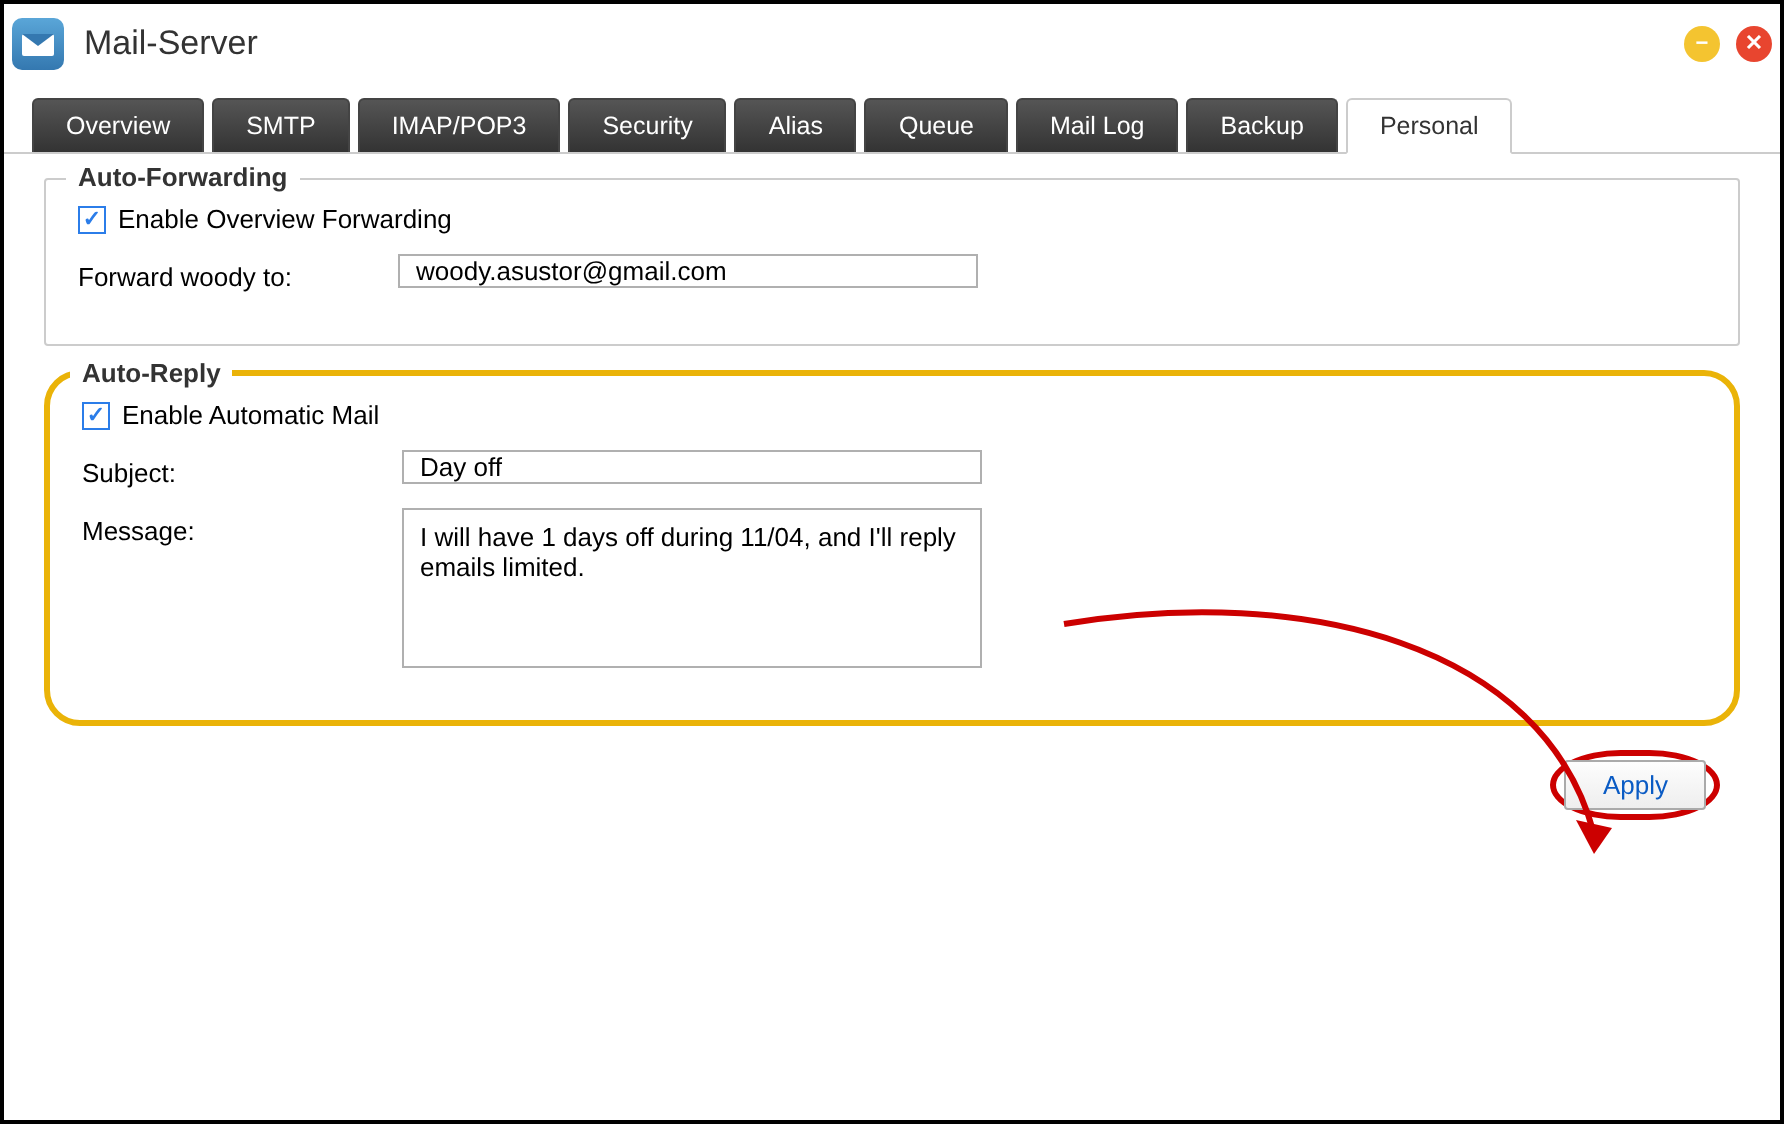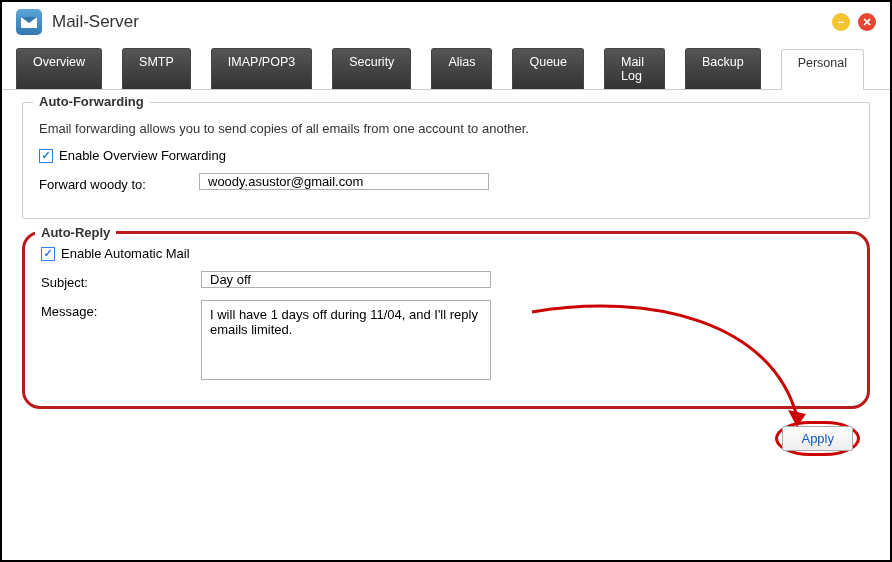--- a/index.html
+++ b/index.html
@@ -1,33 +1,33 @@
 <!DOCTYPE html>
 <html><head>
 <meta charset="utf-8">
 <style>
 * { box-sizing: border-box; margin: 0; padding: 0; }
 body { font-family: Arial, sans-serif; font-size: 13px; background: #fff; }
 .window { width: 892px; height: 562px; border: 2px solid #000; position: relative; background: #fff; }
-.titlebar { height: 40px; display: flex; align-items: center; padding: 0 14px; background: #fff; }
+.titlebar { height: 40px; display: flex; align-items: center; padding: 0 4px; background: #fff; }
 .app-icon { width: 26px; height: 26px; background: linear-gradient(#5aa6d8, #3478b0); border-radius: 5px; display: flex; align-items: center; justify-content: center; margin-right: 10px; }
 .app-icon-inner { width: 16px; height: 11px; background: #fff; border-radius: 1px; position: relative; }
 .app-icon-inner::after { content: ""; position: absolute; top: 0; left: 0; right: 0; height: 0; border-left: 8px solid transparent; border-right: 8px solid transparent; border-top: 6px solid #3478b0; }
 .title { font-size: 17px; color: #333; flex: 1; }
 .win-controls { display: flex; gap: 8px; }
 .win-btn { width: 18px; height: 18px; border-radius: 50%; display: flex; align-items: center; justify-content: center; cursor: pointer; }
 .win-min { background: #f4c430; }
 .win-close { background: #e8452f; }
 .win-btn span { font-size: 11px; color: #fff; font-weight: bold; line-height: 1; }
-.tabs { display: flex; gap: 20px; padding: 6px 26px 0 14px; border-bottom: 1px solid #ccc; }
+.tabs { display: flex; gap: 4px; padding: 6px 14px 0 14px; border-bottom: 1px solid #ccc; align-items: flex-end; }
 .tab { padding: 6px 16px; background: linear-gradient(#555, #333); color: #fff; border: 1px solid #444; border-bottom: none; border-radius: 3px 3px 0 0; cursor: pointer; font-size: 12.5px; }
 .tab.active { background: #fff; color: #333; border: 1px solid #ccc; border-bottom: 1px solid #fff; position: relative; top: 1px; }
 .content { padding: 12px 20px; }
 .fieldset { border: 1px solid #ccc; border-radius: 2px; padding: 12px 16px 16px 16px; margin-bottom: 12px; position: relative; }
-.fieldset-highlight { border: 3px solid #b91c1c; border-radius: 18px; }
+.fieldset-highlight { border: 3px solid #eab308; border-radius: 18px; }
 .legend { position: absolute; top: -9px; left: 10px; background: #fff; padding: 0 6px; font-weight: bold; font-size: 13px; color: #333; }
 .desc { margin: 6px 0 12px 0; color: #333; }
 .checkbox-row { display: flex; align-items: center; margin-bottom: 10px; }
 .checkbox { width: 14px; height: 14px; border: 1px solid #2b7de9; margin-right: 6px; display: flex; align-items: center; justify-content: center; cursor: pointer; }
 .checkmark { color: #2b7de9; font-size: 11px; font-weight: bold; }
 .form-row { display: flex; align-items: flex-start; margin-bottom: 10px; }
 .form-label { width: 160px; padding-top: 4px; }
 .text-input { border: 1px solid #b0b0b0; padding: 0 8px; width: 290px; font-size: 13px; font-family: inherit; }
 .textarea { border: 1px solid #b0b0b0; padding: 6px 8px; width: 290px; height: 80px; font-size: 13px; font-family: inherit; resize: none; }
 .apply-row { text-align: right; padding-right: 10px; margin-top: 8px; }
@@ -64,21 +64,20 @@
     <div class="tab">Queue</div>
     <div class="tab">Mail Log</div>
     <div class="tab">Backup</div>
     <div class="tab active">Personal</div>
   </div>
 
   <div class="content">
 
     <div class="fieldset">
       <div class="legend">Auto-Forwarding</div>
-      <div class="desc">Email forwarding allows you to send copies of all emails from one account to another.</div>
       <div class="checkbox-row">
         <div class="checkbox">
             <span class="checkmark">✓</span>
           </div>
         <span>Enable Overview Forwarding</span>
       </div>
       <div class="form-row">
         <div class="form-label">Forward woody to:</div>
         <input class="text-input" value="woody.asustor@gmail.com" style="">
       </div>

